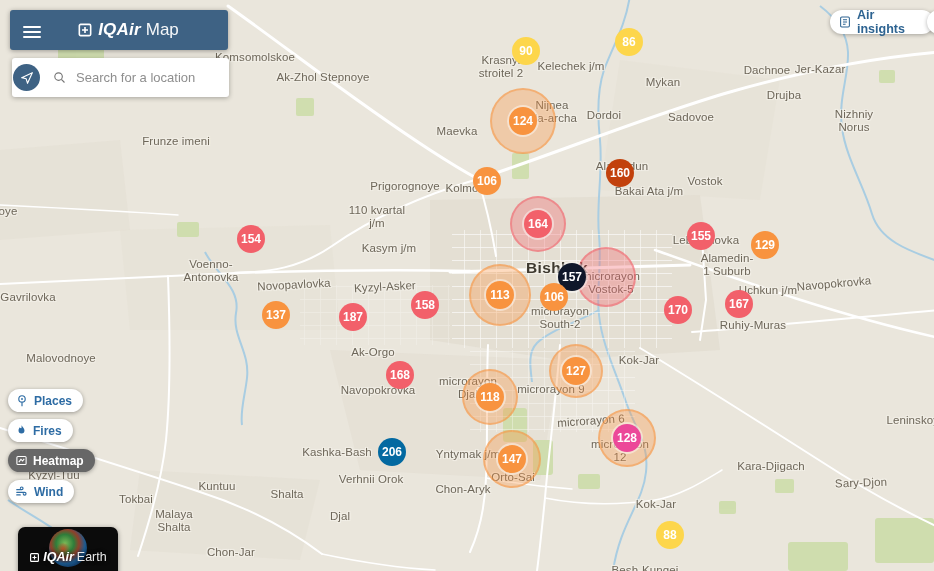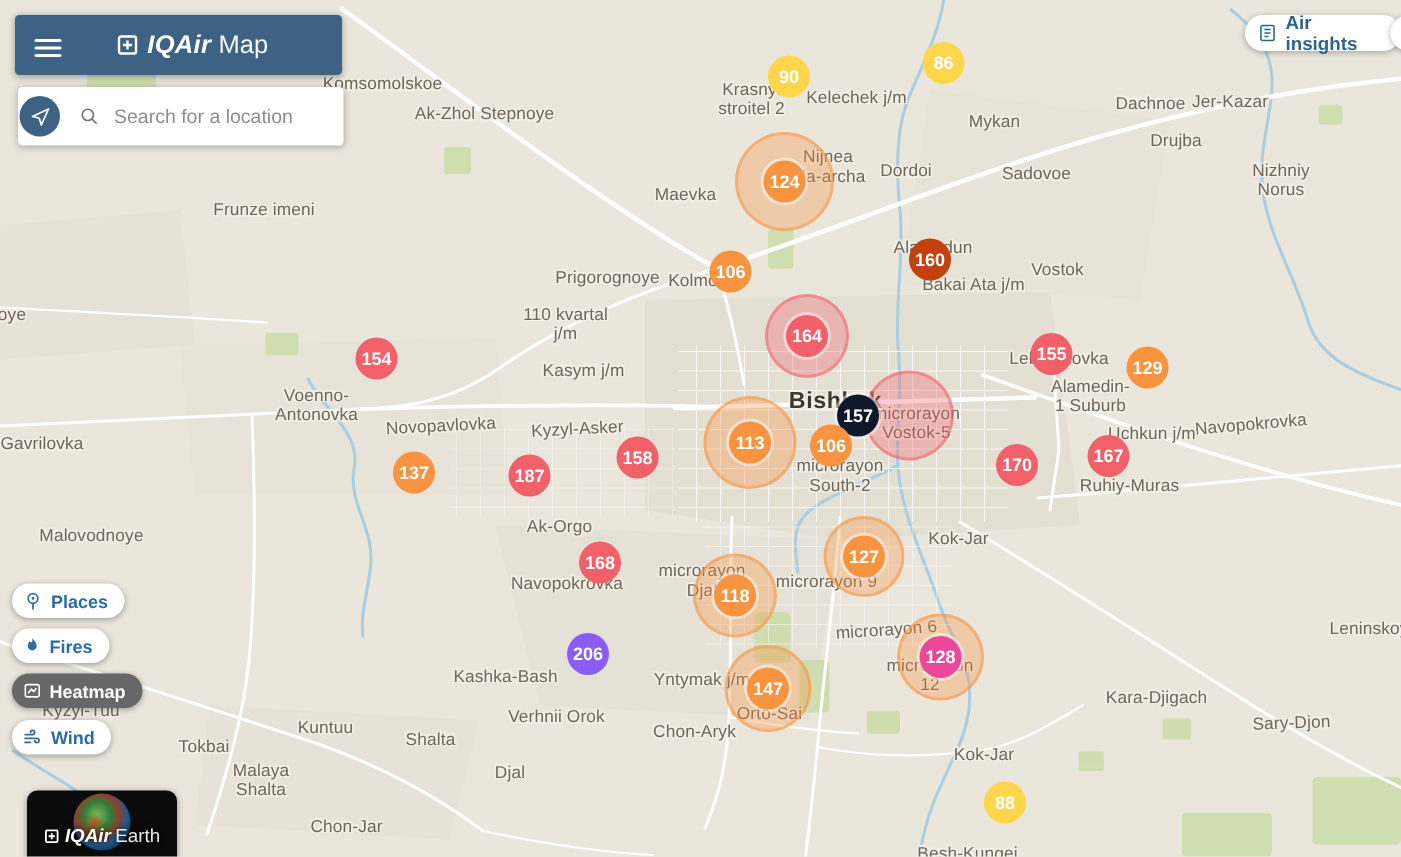--- a/index.html
+++ b/index.html
@@ -261,21 +261,21 @@
       <div class="marker" style="left: 739px; top: 304px; background: rgb(242, 96, 106);">167</div>
       <div class="marker" style="left: 400px; top: 375px; background: rgb(242, 96, 106);">168</div>
       <div class="halo" style="height: 50px; width: 50px; left: 576px; top: 371px; background: rgba(248, 147, 63, 0.33); border: 2px solid rgba(248, 147, 63, 0.5);"></div>
       <div class="marker ringed" style="left: 576px; top: 371px; background: rgb(248, 147, 63);">127</div>
       <div class="halo" style="height: 52px; width: 52px; left: 490px; top: 397px; background: rgba(248, 147, 63, 0.33); border: 2px solid rgba(248, 147, 63, 0.5);"></div>
       <div class="marker ringed" style="left: 490px; top: 397px; background: rgb(248, 147, 63);">118</div>
       <div class="halo" style="height: 54px; width: 54px; left: 627px; top: 438px; background: rgba(248, 147, 63, 0.33); border: 2px solid rgba(248, 147, 63, 0.5);"></div>
       <div class="marker ringed" style="left: 627px; top: 438px; background: #ec4899;">128</div>
       <div class="halo" style="height: 54px; width: 54px; left: 512px; top: 459px; background: rgba(248, 147, 63, 0.33); border: 2px solid rgba(248, 147, 63, 0.5);"></div>
       <div class="marker ringed" style="left: 512px; top: 459px; background: rgb(248, 147, 63);">147</div>
-      <div class="marker" style="left: 392px; top: 436px; background: #8b5cf6;">206</div>
+      <div class="marker" style="left: 392px; top: 452px; background: #0369a1;">206</div>
       <div class="marker" style="left: 670px; top: 535px; background: rgb(253, 214, 75);">88</div>
     </div>
 
   <div class="header">
     <div class="hamburger">
         <span></span>
         <span></span>
         <span></span>
       </div>
     <div class="brand">

